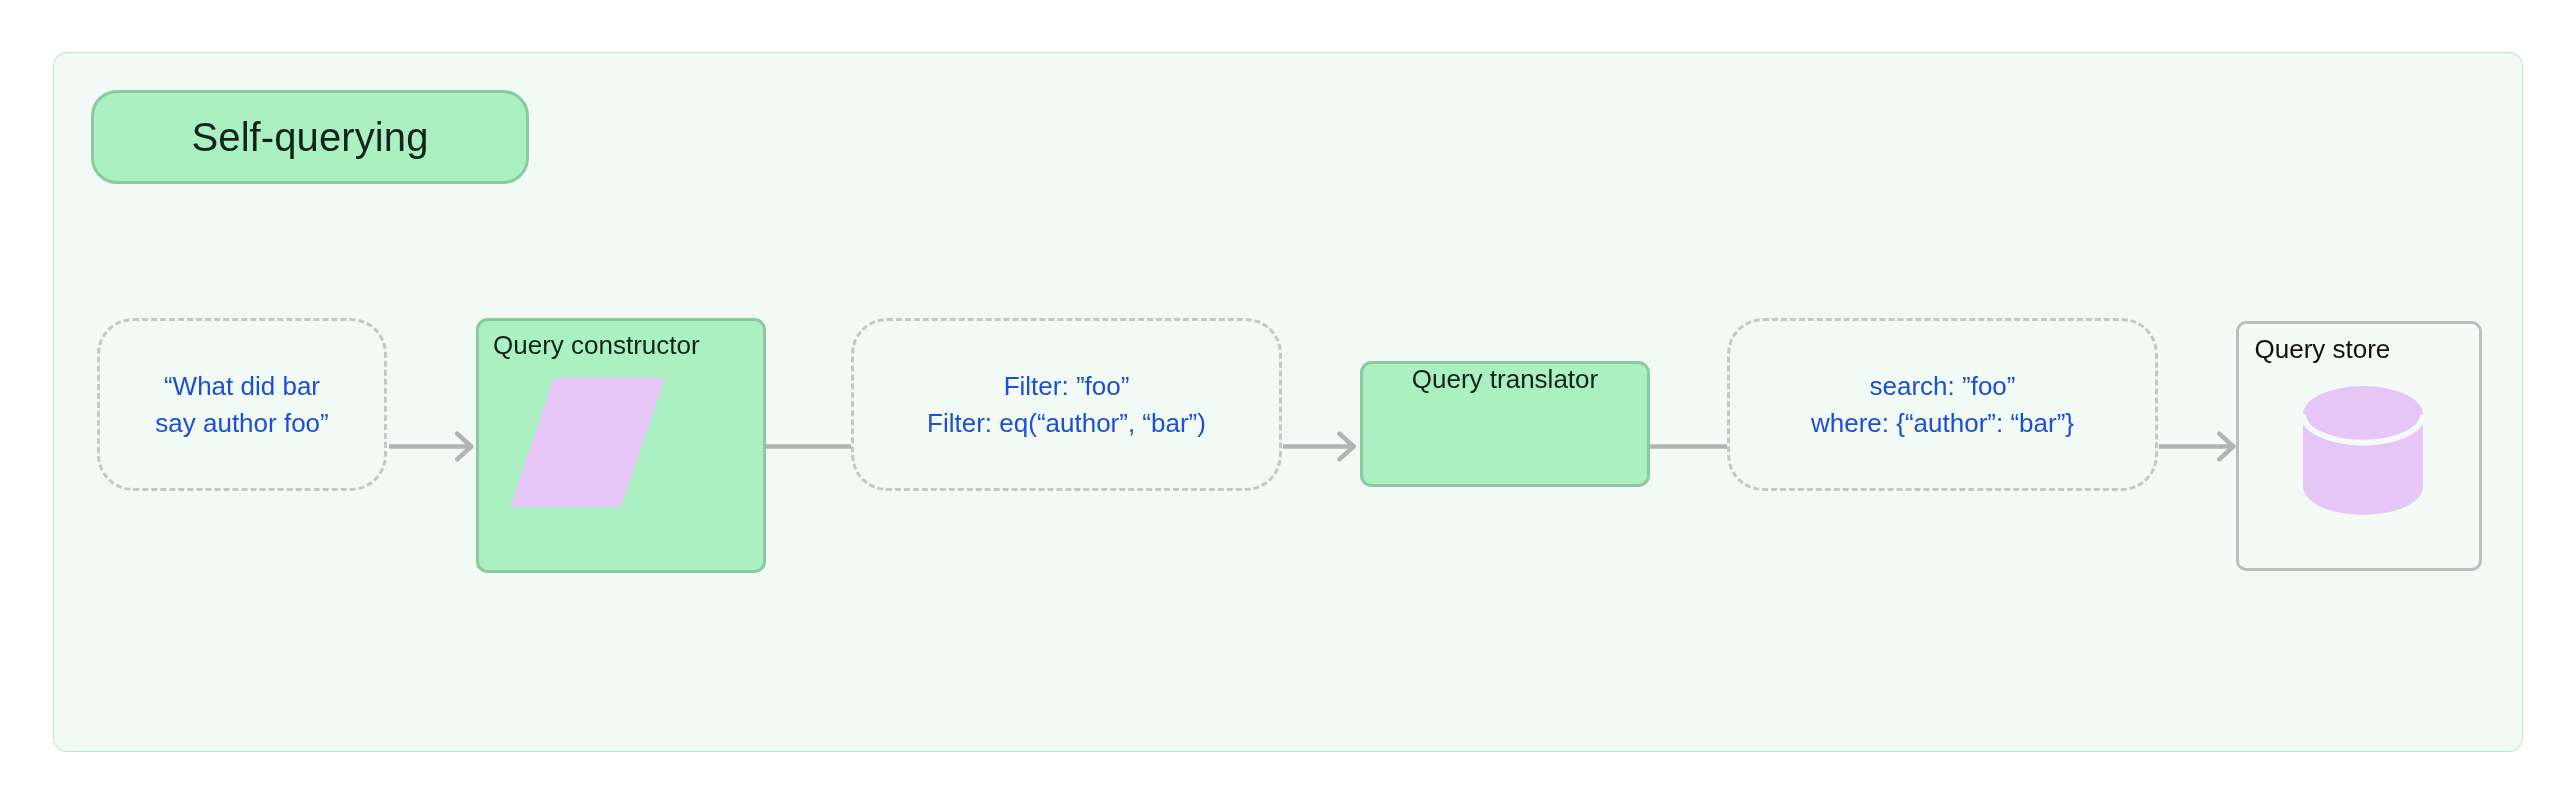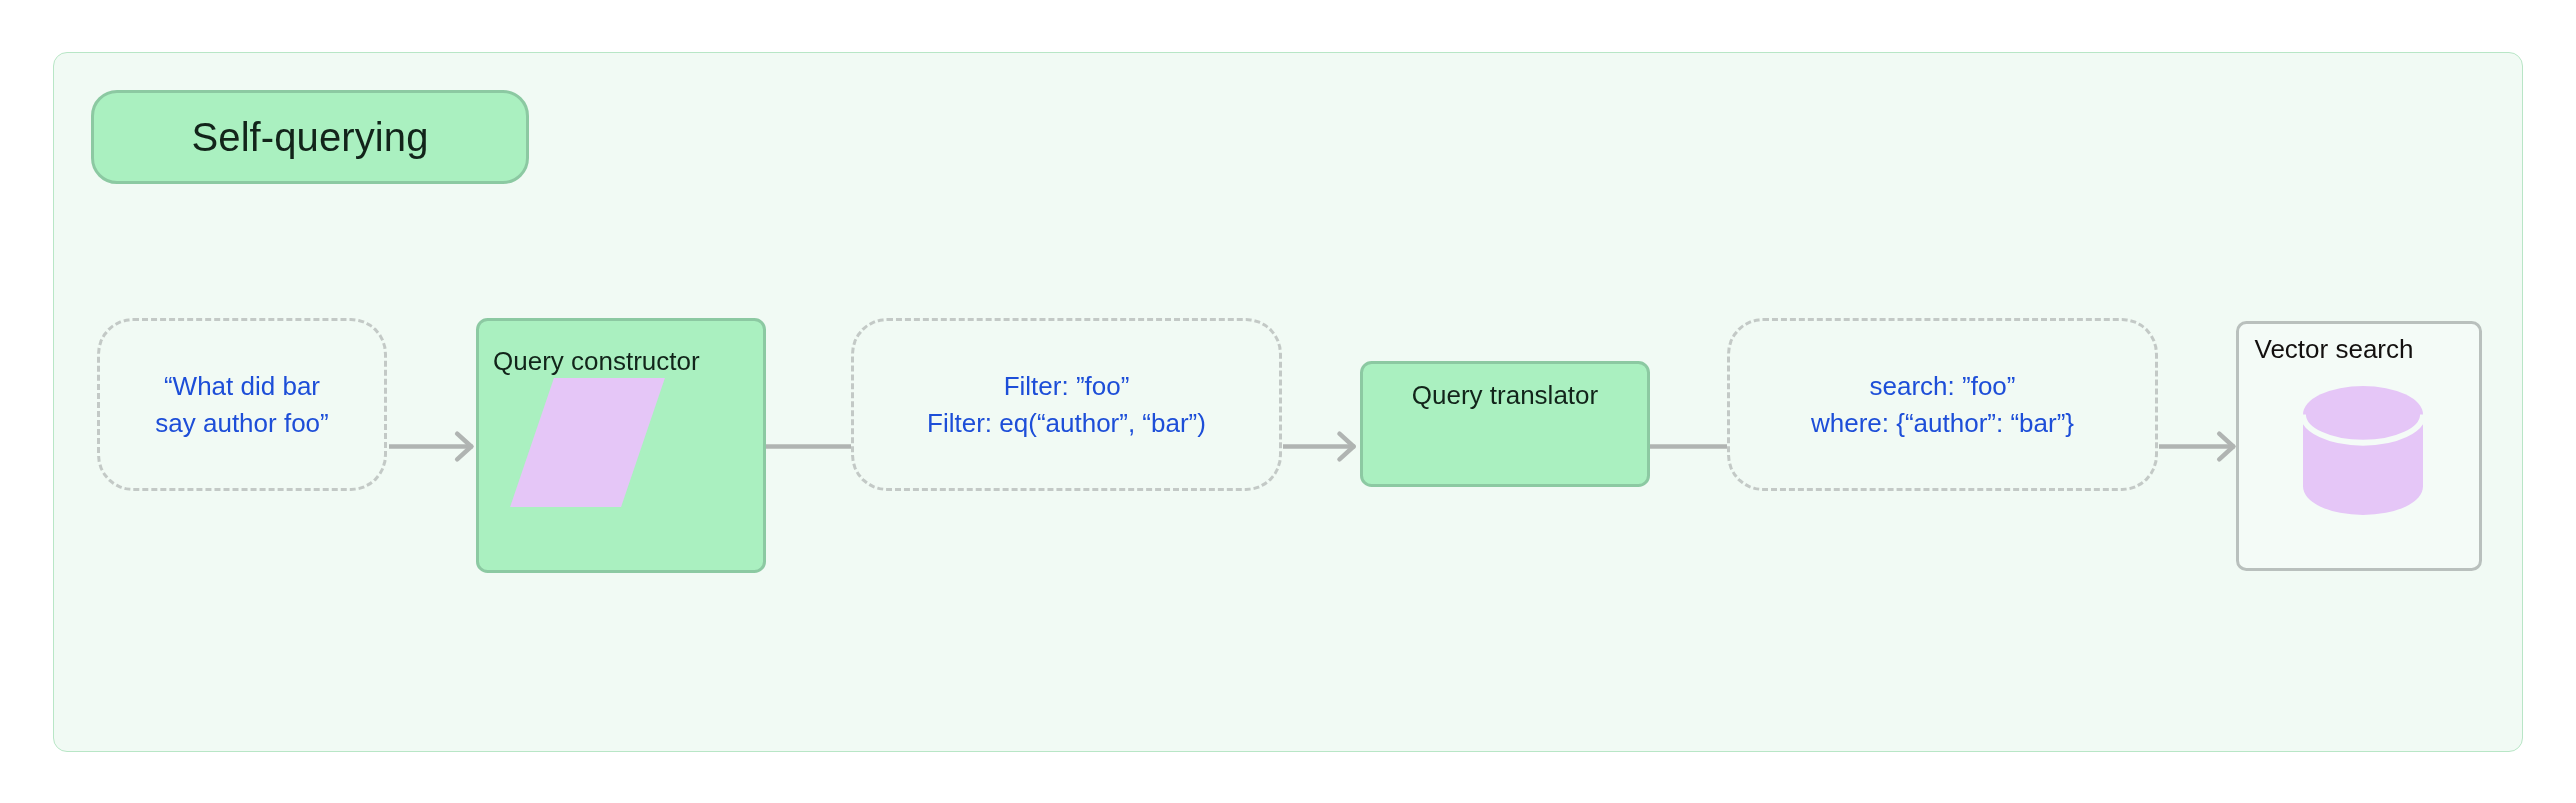--- a/index.html
+++ b/index.html
@@ -93,21 +93,20 @@
     border: 3.9px solid #8cc9a2;
     border-radius: 11.6px;
   }
   .node.process .heading {
     position: absolute;
     left: 14px;
     top: 9px;
     font-size: 26px;
     color: #12241a;
     white-space: nowrap;
-    margin-top: 16px;
   }
   .node.process.centered {
     display: flex;
     align-items: flex-start;
     justify-content: center;
   }
   .node.process.centered .heading {
     position: static;
     left: auto;
     top: auto;
@@ -221,21 +220,21 @@
       </div>
 
       <div class="conn" style="left:2105px; top:374px; width:82px;">
         <svg width="82" height="39" viewBox="0 0 128 60" aria-hidden="true">
           <line x1="0" y1="30" x2="116" y2="30" stroke="#b0b4b2" stroke-width="7" stroke-linecap="round"></line>
           <polyline points="94,10 116,30 94,50" fill="none" stroke="#b0b4b2" stroke-width="7" stroke-linecap="round" stroke-linejoin="round"></polyline>
         </svg>
       </div>
 
       <div class="node store" style="left:2182px; top:268px; width:246px; height:250px;">
-        <span class="heading">Vector search</span>
+        <span class="heading">Query store</span>
         <span class="cylinder">
           <svg width="120" height="129" viewBox="0 0 186 200" aria-hidden="true">
             <path d="M0,44 L0,156 A93,44 0 0 0 186,156 L186,44 Z" fill="#e5c6f7"></path>
             <ellipse cx="93" cy="44" rx="93" ry="44" fill="#e5c6f7"></ellipse>
             <path d="M0,44 A93,44 0 0 0 186,44" fill="none" stroke="#f4fbf7" stroke-width="9"></path>
           </svg>
         </span>
       </div>
 
     </div>

